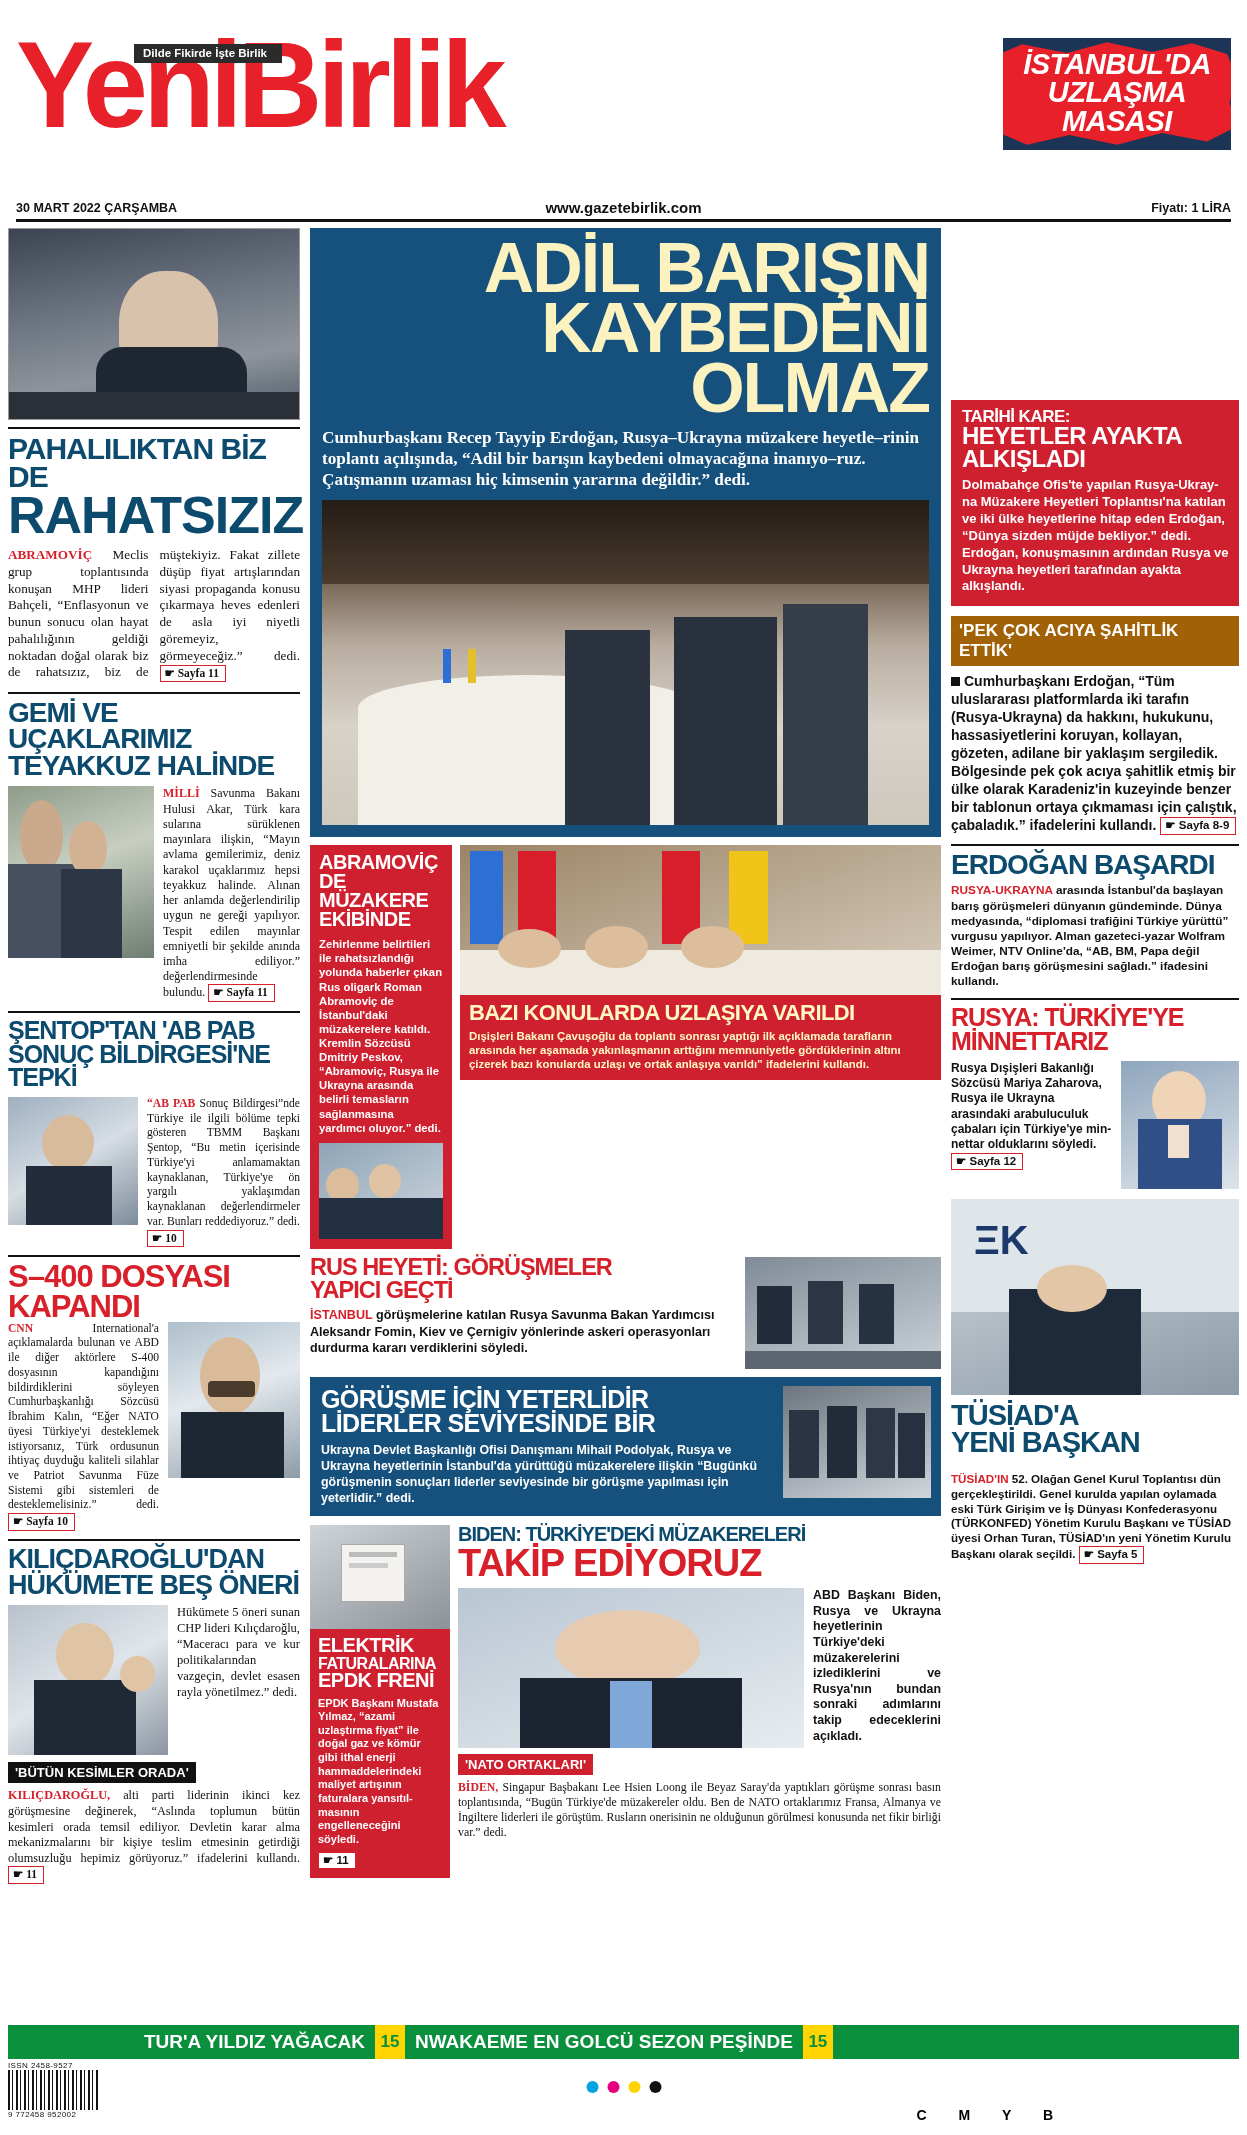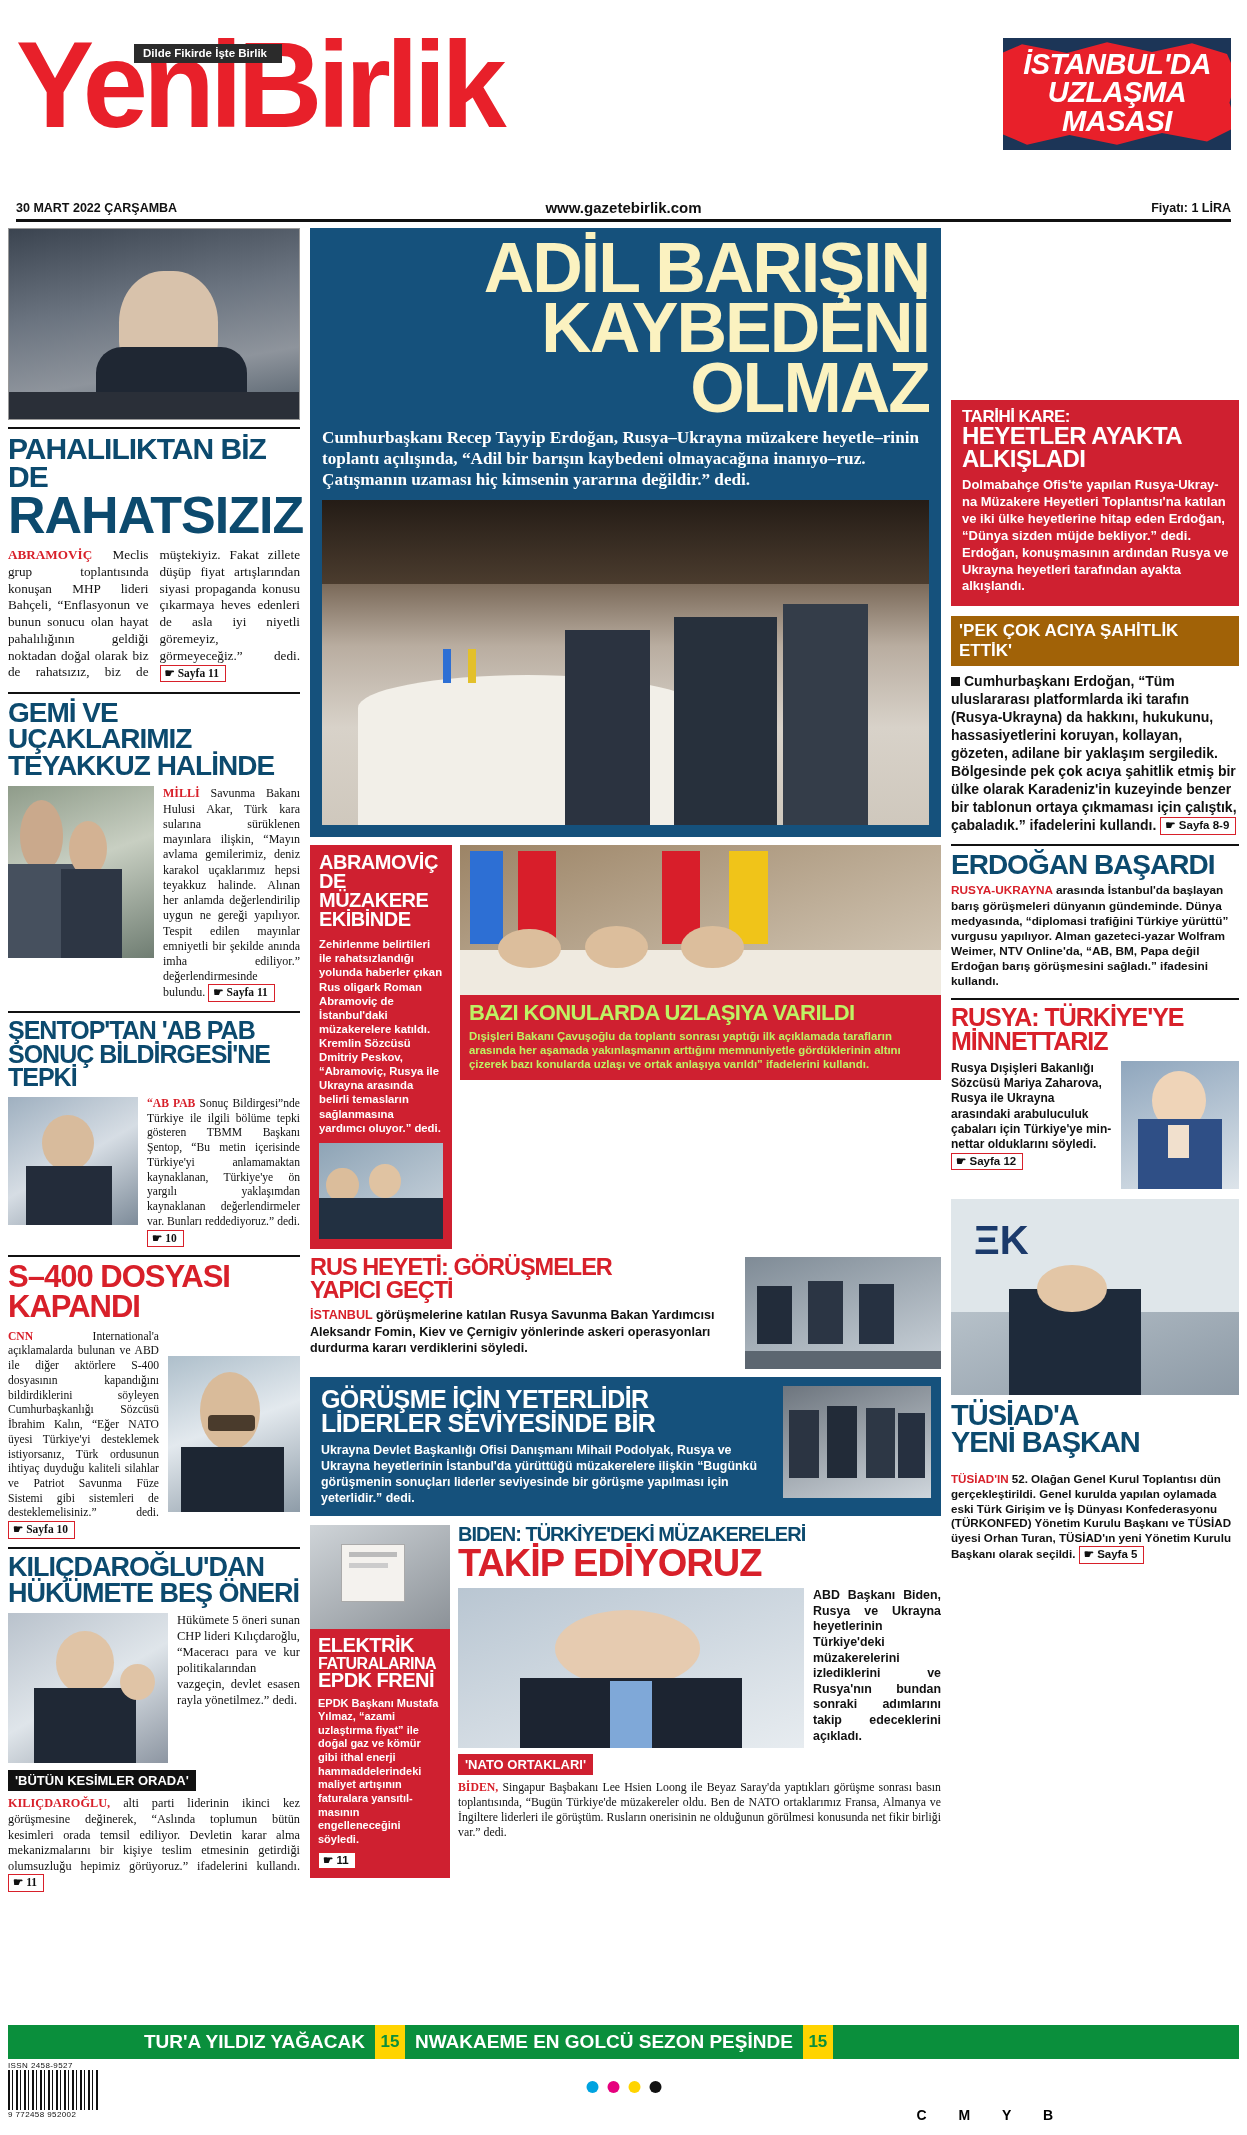--- a/index.html
+++ b/index.html
@@ -196,21 +196,21 @@
             <span class="sayfa">☛ <b>10</b></span>
           </div>
         </div>
       </div>
 
       <div class="rule" style="margin-top:8px;"></div>
 
       <div>
         <div class="hl-red" style="font-size:31px;">S–400 DOSYASI</div>
         <div class="hl-red" style="font-size:31px;margin-top:1px;">KAPANDI</div>
-        <div style="display:flex;gap:9px;margin-top:8px;align-items:center;">
+        <div style="display:flex;gap:9px;margin-top:0;">
           <div class="body-serif" style="flex:1;font-size:11.6px;">
             <span class="lede-red">CNN</span>
             <span>International'a açıklamalarda bulunan ve ABD ile diğer aktörlere S-400 dosyasının kapandığını bildirdiklerini söyleyen Cumhurbaşkanlığı Sözcüsü İbrahim Kalın, “Eğer NATO üyesi Türkiye'yi desteklemek istiyorsanız, Türk ordusunun ihtiyaç duyduğu kaliteli silahlar ve Patriot Savunma Füze Sistemi gibi sistemleri de desteklemelisiniz.” dedi.</span>
             <span class="sayfa">☛ <b>Sayfa 10</b></span>
           </div>
           <div class="photo" style="width:132px;height:156px;flex:none;
               background:linear-gradient(160deg,#aebfcb 0%,#e3e9ee 45%,#8e9ca8 100%);">
             <div style="position:absolute;left:24%;top:10%;width:46%;height:50%;border-radius:50%;background:#d9bb9a;"></div>
             <div style="position:absolute;left:30%;top:38%;width:36%;height:10%;background:#4a3b2c;border-radius:4px;"></div>
             <div style="position:absolute;left:10%;top:58%;width:78%;height:42%;background:#1d2633;"></div>
@@ -282,21 +282,21 @@
           <div style="height:150px;background:linear-gradient(160deg,#9c8466,#d7cdbd);position:relative;overflow:hidden;">
             <div style="position:absolute;left:2%;top:4%;width:7%;height:62%;background:#2d6fd4;"></div>
             <div style="position:absolute;left:12%;top:4%;width:8%;height:62%;background:#d81e2a;"></div>
             <div style="position:absolute;left:42%;top:4%;width:8%;height:62%;background:#d81e2a;"></div>
             <div style="position:absolute;left:56%;top:4%;width:8%;height:62%;background:#f0c419;"></div>
             <div style="position:absolute;left:0;bottom:0;width:100%;height:30%;background:#efeae0;"></div>
             <div style="position:absolute;left:8%;top:56%;width:13%;height:26%;border-radius:50%;background:#dcbe9c;"></div>
             <div style="position:absolute;left:26%;top:54%;width:13%;height:28%;border-radius:50%;background:#dcbe9c;"></div>
             <div style="position:absolute;left:46%;top:54%;width:13%;height:28%;border-radius:50%;background:#dcbe9c;"></div>
           </div>
-          <div style="background:#cf2030;color:#bef264;padding:7px 23px 9px 9px;">
+          <div style="background:#cf2030;color:#fef9c3;padding:7px 23px 9px 9px;">
             <div style="font-size:22px;font-weight:bold;line-height:0.97;letter-spacing:-0.6px;">BAZI KONULARDA UZLAŞIYA VARILDI</div>
             <div style="font-size:11.4px;line-height:1.24;margin-top:6px;font-weight:bold;">Dışişleri Bakanı Çavuşoğlu da toplantı sonrası yaptığı ilk açıklamada tarafların arasında her aşamada yakınlaşmanın arttığını memnuniyetle gördüklerinin altını çizerek bazı ko­nularda uzlaşı ve ortak anlaşıya varıldı” ifadelerini kullandı.</div>
           </div>
         </div>
       </div>
 
       <div style="display:flex;gap:8px;margin-top:8px;">
         <div style="flex:1;">
           <div class="hl-red" style="font-size:23.5px;">RUS HEYETİ: GÖRÜŞMELER</div>
           <div class="hl-red" style="font-size:23.5px;margin-top:1px;">YAPICI GEÇTİ</div>

